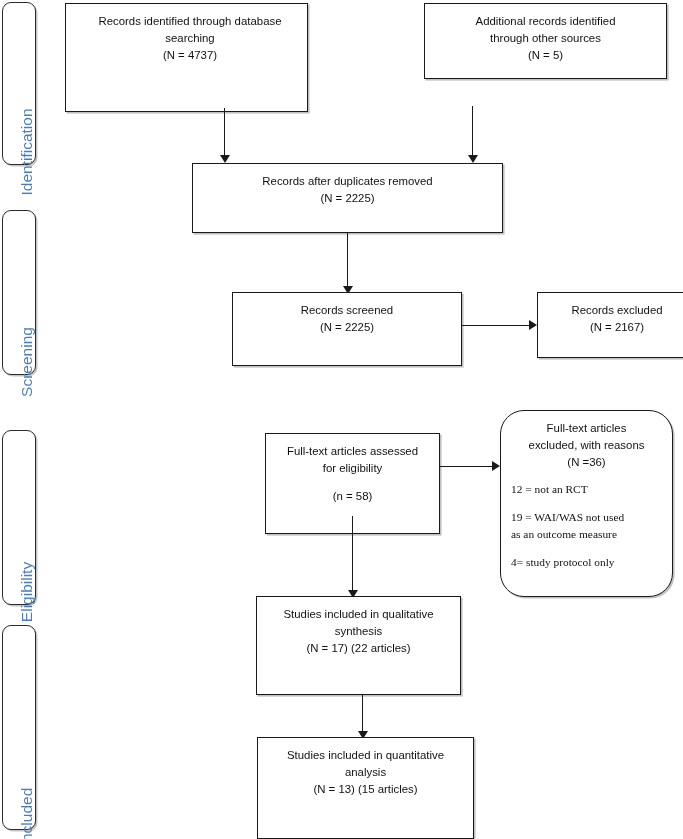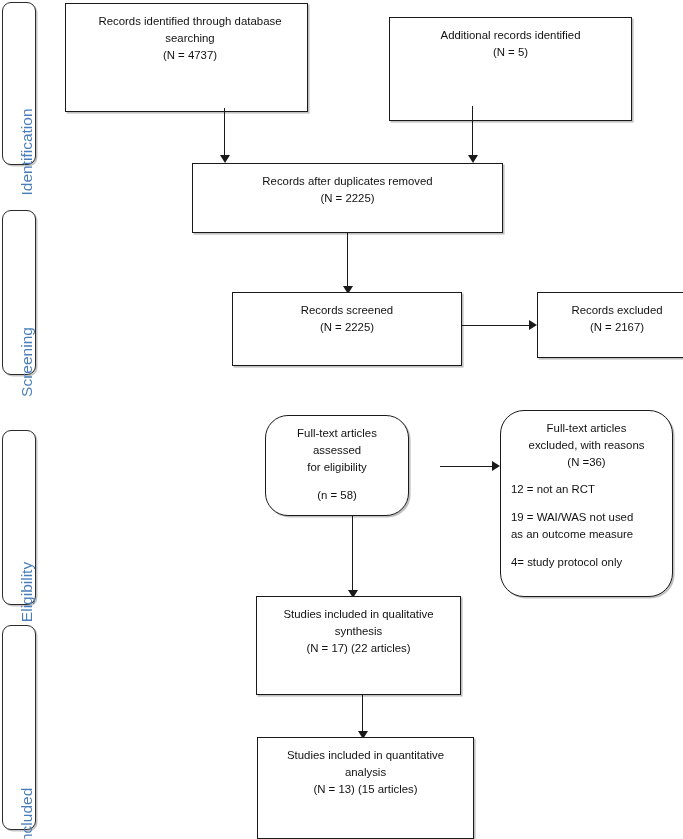--- a/index.html
+++ b/index.html
@@ -59,21 +59,21 @@
   .box .gap{height:11px;}
 
   
   .reasons{
     width:100%;
     box-sizing:border-box;
     padding:0 10px;
     text-align:left;
     margin-top:10px;
   }
-  .reasons .r{display:block;margin-bottom:11px;line-height:17px;}
+  .reasons .r{display:block;margin-bottom:11px;line-height:17px;font-family:Liberation Serif, serif;}
 
   
   .vline{position:absolute;width:0;border-left:1.3px solid #1a1a1a;}
   .hline{position:absolute;height:0;border-top:1.3px solid #1a1a1a;}
   .arrow-down{
     position:absolute;width:0;height:0;
     border-left:5px solid transparent;
     border-right:5px solid transparent;
     border-top:8px solid #1a1a1a;
   }
@@ -114,23 +114,24 @@
   </div>
 
   <div class="box" style="left:65px;top:3px;width:243px;height:109px;padding-left:7px;">
     <div class="pad">
       <span class="ln">Records identified through database</span>
       <span class="ln">searching</span>
       <span class="ln">(N = 4737)</span>
     </div>
   </div>
 
-  <div class="box" style="left:389px;top:3px;width:243px;height:104px;margin-top:14px;">
+  <div class="box" style="left:424px;top:3px;width:243px;height:76px;">
     <div class="pad">
       <span class="ln">Additional records identified</span>
+      <span class="ln">through other sources</span>
       <span class="ln">(N = 5)</span>
     </div>
   </div>
 
   <div class="vline" style="left:224px;top:108px;height:49px;"></div>
   <div class="arrow-down" style="left:219.5px;top:155px;"></div>
 
   <div class="vline" style="left:472px;top:106px;height:51px;"></div>
   <div class="arrow-down" style="left:467.5px;top:155px;"></div>
 
@@ -154,21 +155,21 @@
   <div class="box" style="left:537px;top:292px;width:160px;height:66px;">
     <div class="pad">
       <span class="ln">Records excluded</span>
       <span class="ln">(N = 2167)</span>
     </div>
   </div>
 
   <div class="hline" style="left:462px;top:325px;width:67px;"></div>
   <div class="arrow-right" style="left:529px;top:320px;"></div>
 
-  <div class="box" style="left:265px;top:415px;width:144px;height:101px;border-radius:23px;">
+  <div class="box" style="left:265px;top:433px;width:175px;height:101px;">
     <div class="pad">
       <span class="ln">Full-text articles assessed</span>
       <span class="ln">for eligibility</span>
       <div class="gap"></div>
       <span class="ln">(n = 58)</span>
     </div>
   </div>
 
   <div class="box" style="left:500px;top:410px;width:173px;height:187px;border-radius:24px;">
     <div class="pad">

